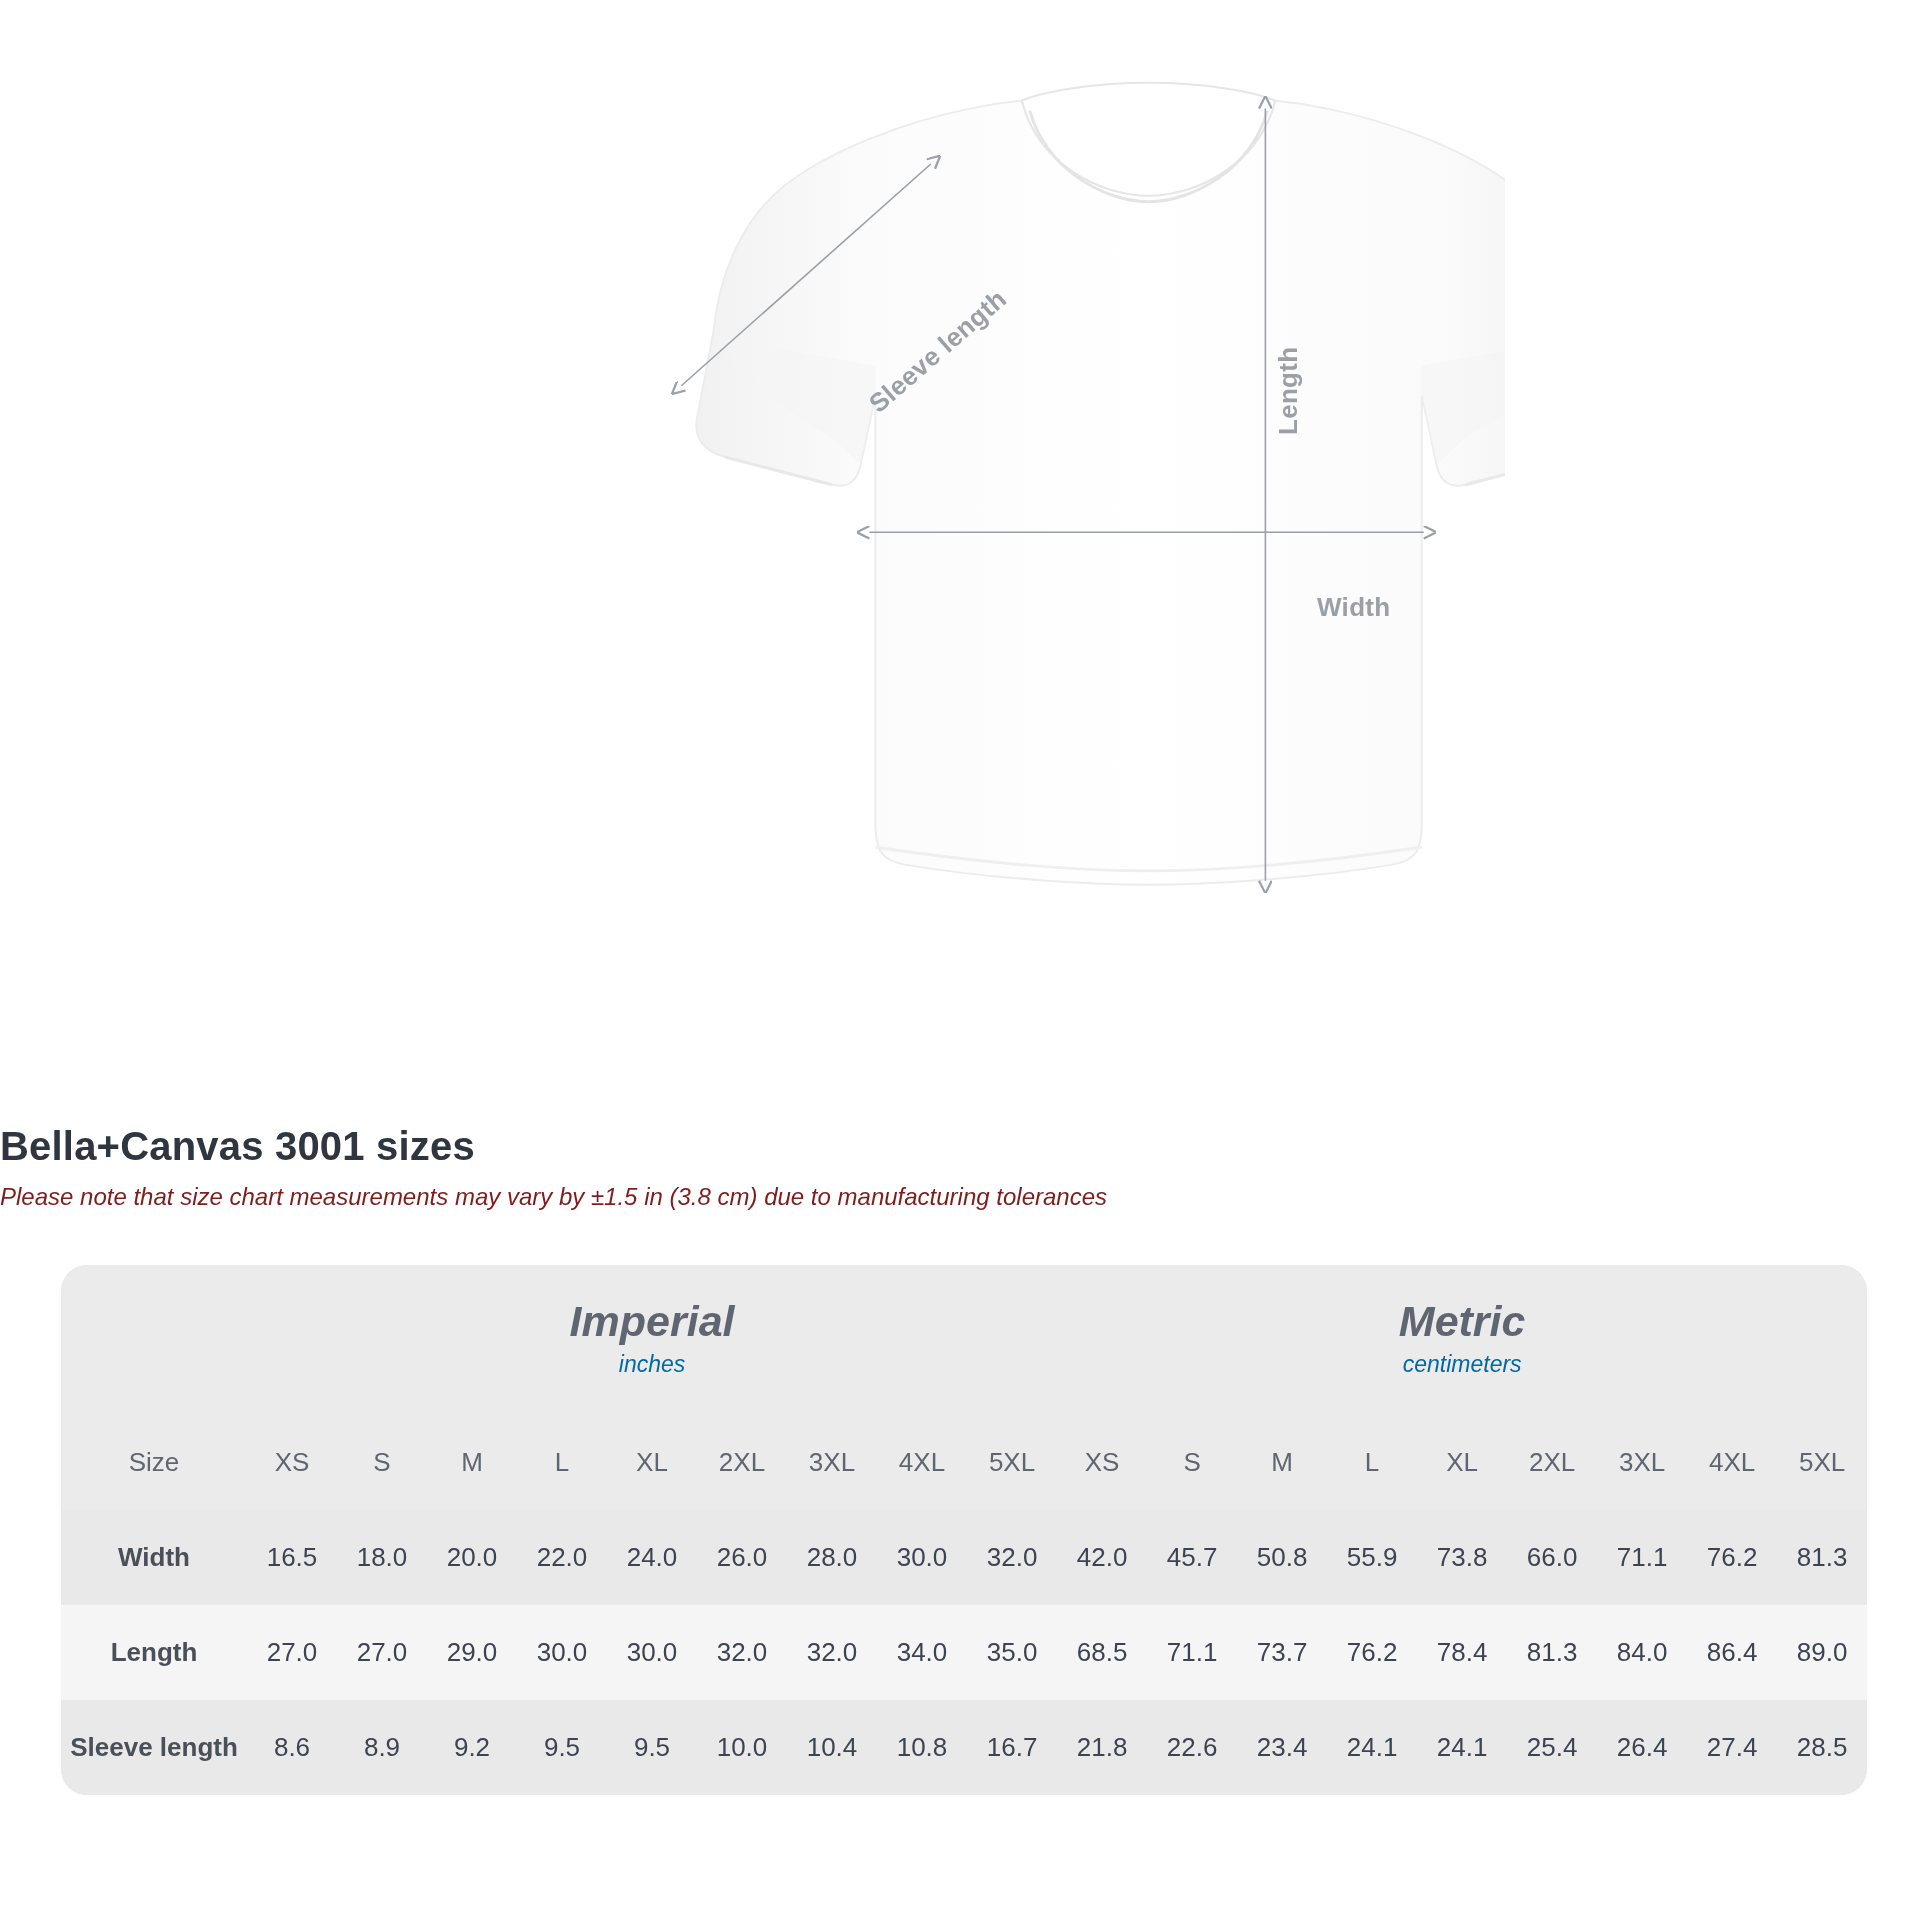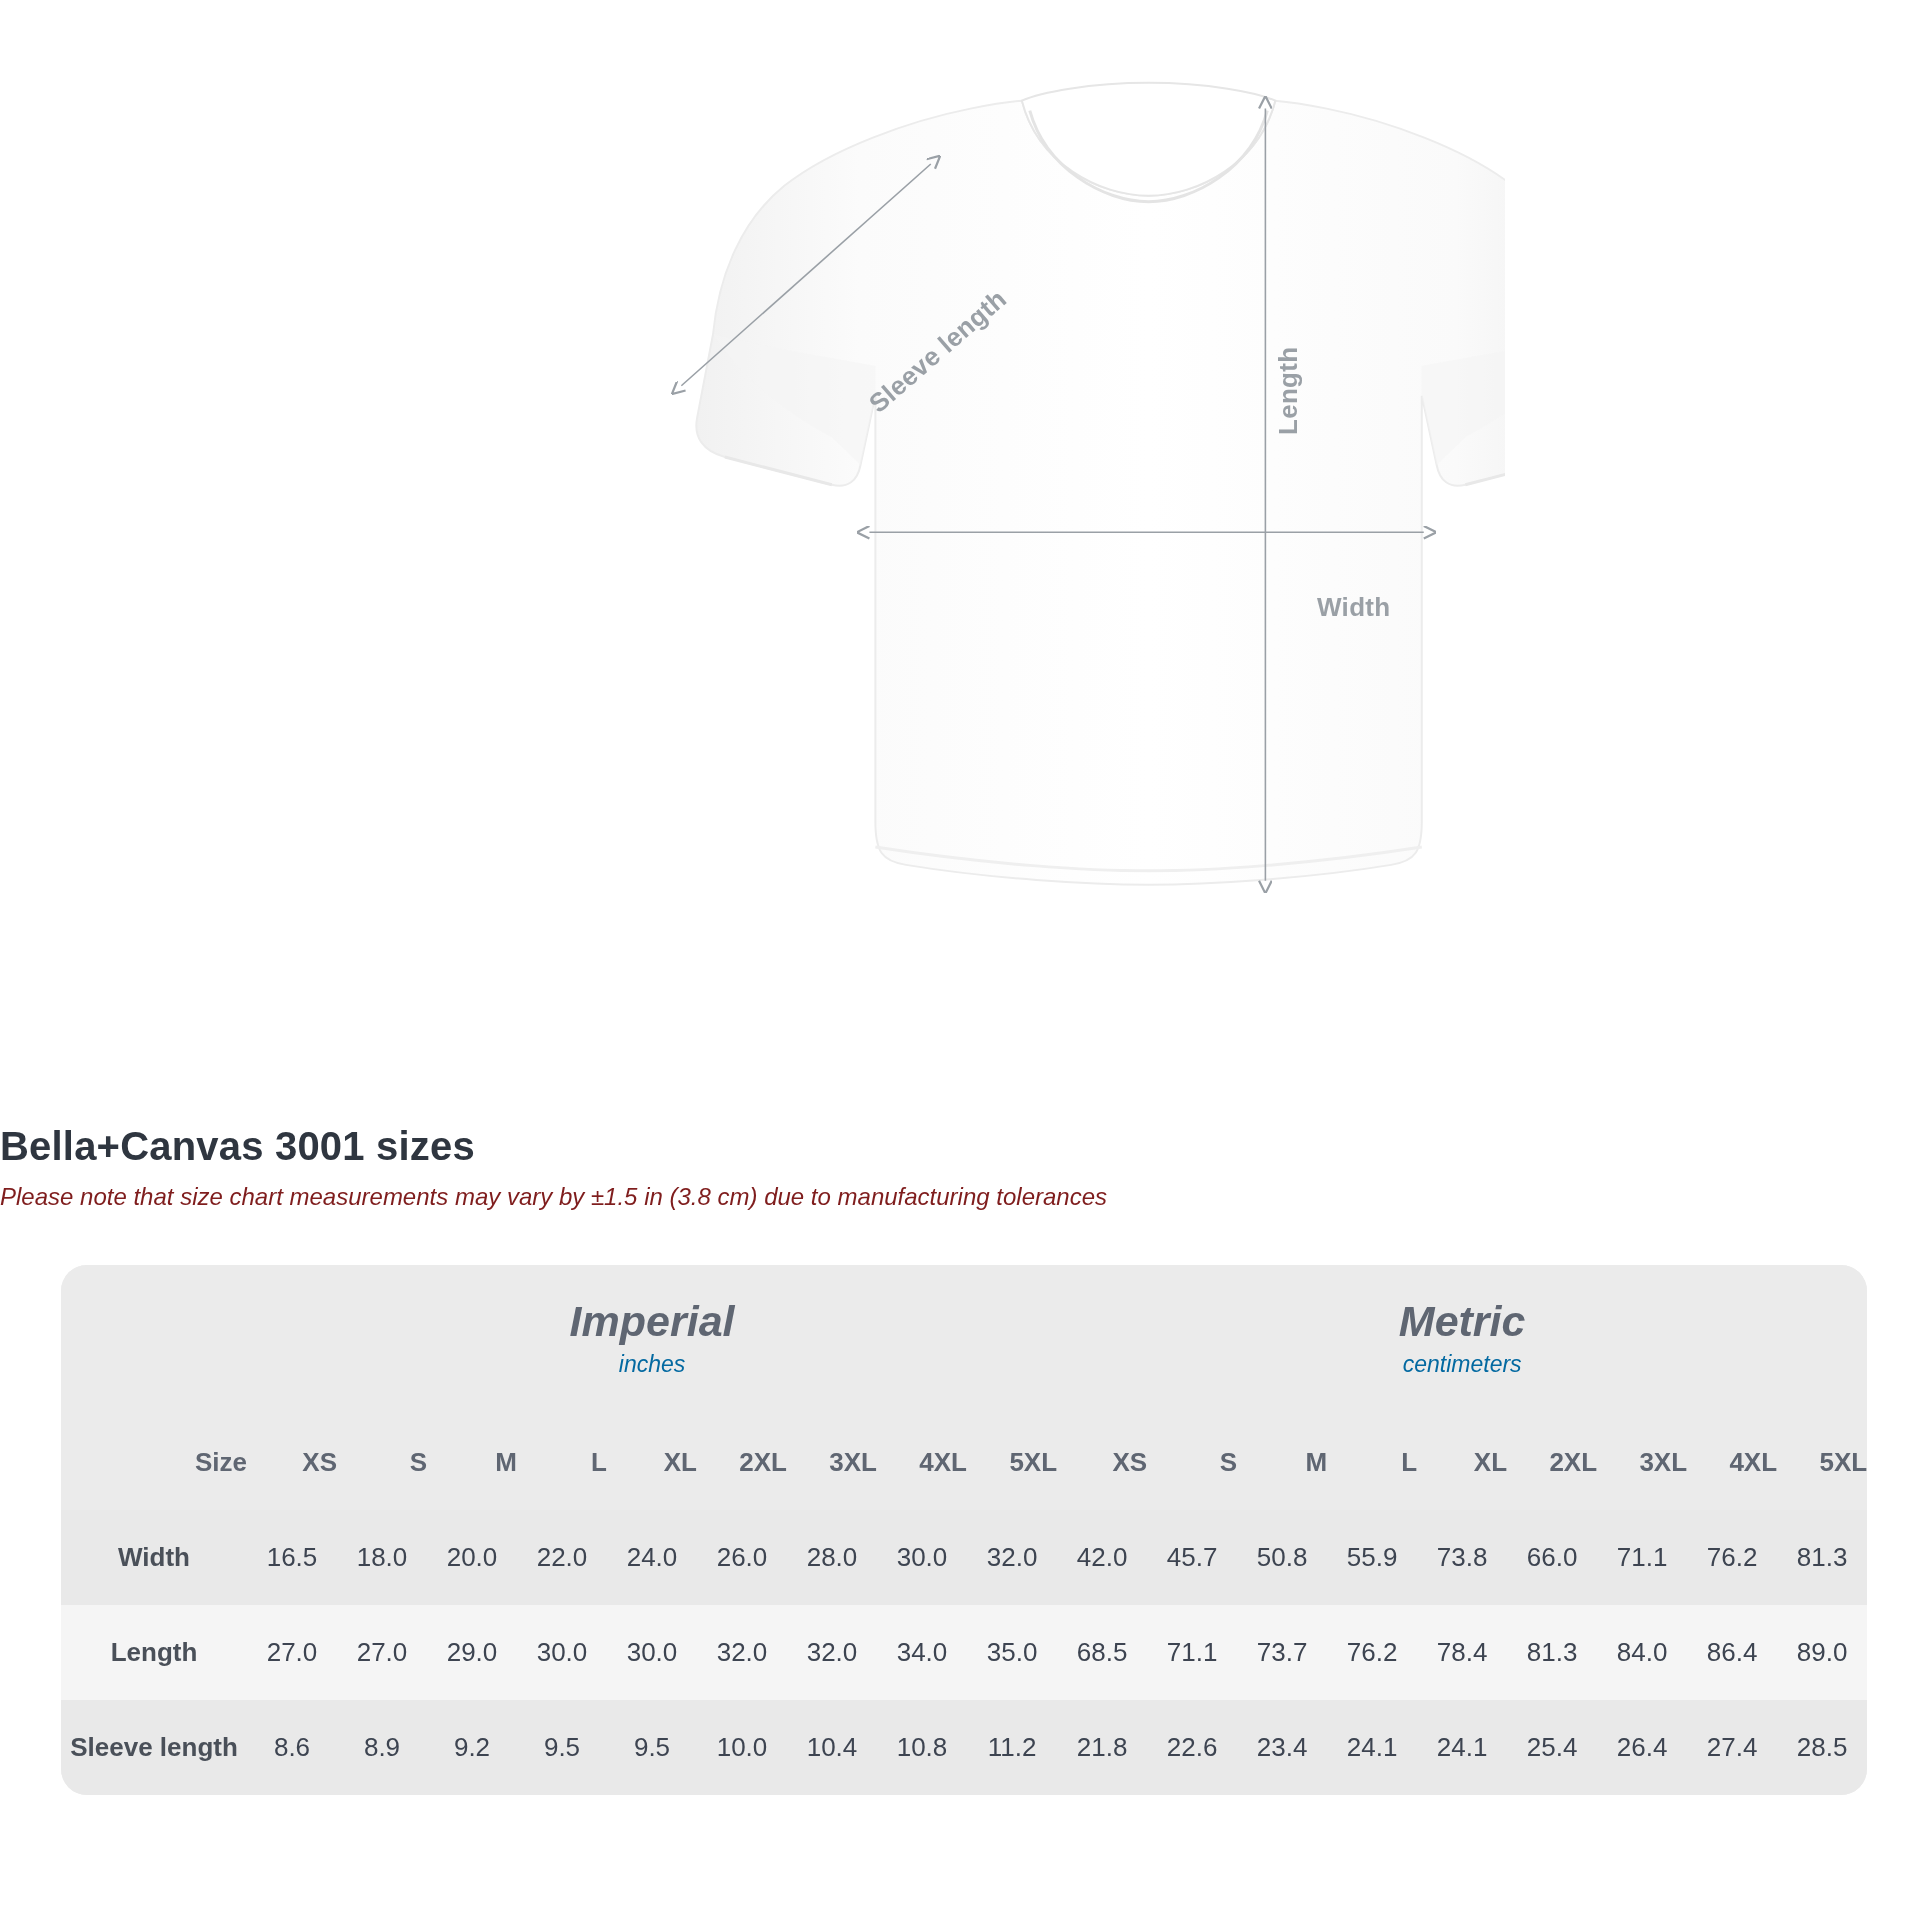--- a/index.html
+++ b/index.html
@@ -119,24 +119,24 @@
   }
   .unit-sub {
     font-size: 23px;
     font-style: italic;
     color: #0369a1;
     line-height: 1.6;
   }
 
   .hdr td {
     height: 95px;
-    text-align: right;
+    text-align: center;
     vertical-align: middle;
     font-size: 26px;
-    font-weight: bold;
+    font-weight: normal;
     color: #5f6672;
     background: #ebebeb;
     border-left: 2px solid #ffffff;
   }
   .hdr td:first-child {
     border-left: 0;
   }
 
   .datarow td {
     height: 95px;
@@ -361,21 +361,21 @@
         <tr class="datarow dark">
           <td class="rowlabel">Sleeve length</td>
           <td>8.6</td>
           <td>8.9</td>
           <td>9.2</td>
           <td>9.5</td>
           <td>9.5</td>
           <td>10.0</td>
           <td>10.4</td>
           <td>10.8</td>
-          <td>11.2</td>
+          <td>16.7</td>
           <td>21.8</td>
           <td>22.6</td>
           <td>23.4</td>
           <td>24.1</td>
           <td>24.1</td>
           <td>25.4</td>
           <td>26.4</td>
           <td>27.4</td>
           <td>28.5</td>
         </tr>

